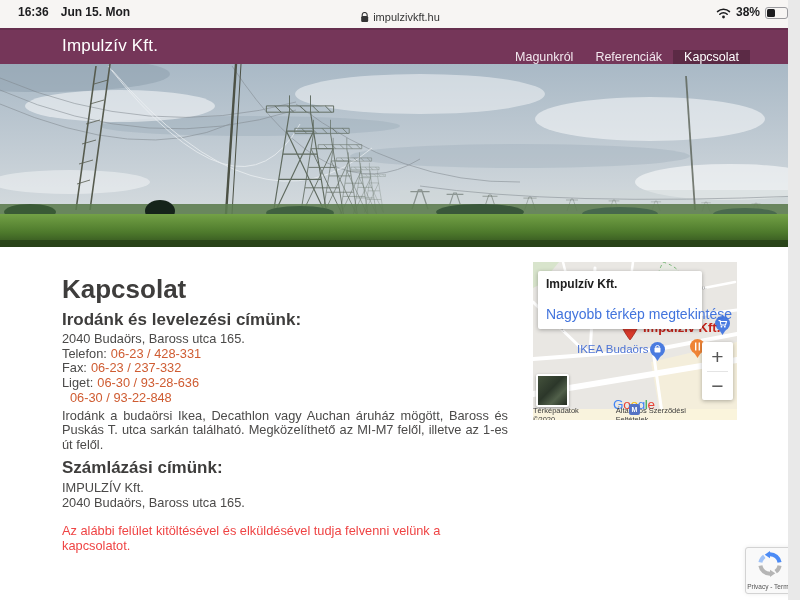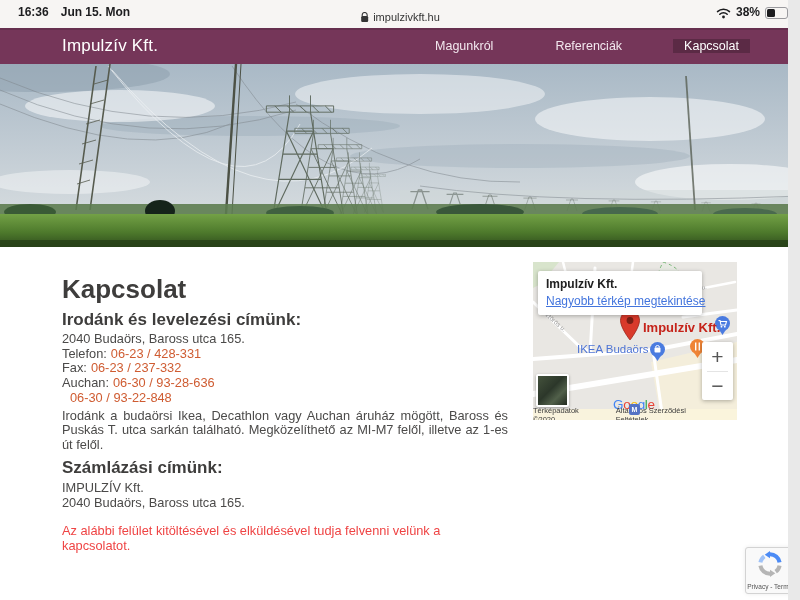--- a/index.html
+++ b/index.html
@@ -15,21 +15,21 @@
   .sb-right{position:absolute;right:12px;top:5px;display:flex;align-items:flex-end;gap:5px;
             font-size:12px;font-weight:600;color:#1c1c1e;}
   .battery{width:21px;height:10px;border:1px solid #9a9a9e;border-radius:3px;position:relative;background:#f7f5f3;}
   .battery .fill{position:absolute;left:1px;top:1px;bottom:1px;width:38%;background:#1c1c1e;border-radius:1.5px;}
   .battery .nub{position:absolute;right:-3px;top:2.5px;width:2px;height:4px;background:#9a9a9e;border-radius:0 1px 1px 0;}
 
   
   .site-header{position:absolute;top:28px;left:0;width:800px;height:36px;background:#753659;
                box-shadow:inset 0 2px 0 rgba(0,0,0,.12);display:flex;align-items:center;}
   .brand{position:absolute;left:62px;color:#ffffff;font-size:17px;letter-spacing:.2px;}
-  .nav{position:absolute;right:50px;top:0;height:36px;display:flex;align-items:center;gap:40px;}
+  .nav{position:absolute;right:50px;top:0;height:36px;display:flex;align-items:flex-end;}
   .nav-item{display:flex;align-items:center;padding:0 11px;color:#f2e7ee;font-size:12.5px;cursor:pointer;}
   .nav-item.active{background:#5b2a45;color:#ffffff;}
 
   
   .hero{position:absolute;top:64px;left:0;width:800px;height:183px;overflow:hidden;}
 
   
   .content{position:absolute;left:62px;top:274px;width:446px;color:#4b4a49;}
   .content h1{margin:0;font-size:26px;line-height:30px;font-weight:600;color:#3e3d3c;}
   .content h2{margin:6px 0 0;font-size:17px;line-height:20px;font-weight:700;color:#3e3d3c;}
@@ -40,21 +40,21 @@
   .para{margin:3px 0 0;font-size:12.8px;line-height:14.6px;text-align:justify;}
   .billing-lines{margin-top:3px;font-size:12.8px;line-height:14.7px;}
   .form-intro{margin-top:12px;font-size:12.8px;color:#ef4444;}
 
   
   .map-card{position:absolute;left:533px;top:262px;width:204px;height:158px;background:#e9e7e3;overflow:hidden;}
   .map-base{position:absolute;left:0;top:0;}
   .info-window{position:absolute;left:5px;top:9px;width:148px;background:#fff;border-radius:2px;
                box-shadow:0 1px 4px rgba(0,0,0,.3);padding:6px 8px 7px;z-index:5;}
   .info-title{font-size:12px;font-weight:700;color:#212121;white-space:nowrap;}
-  .info-link{font-size:12px;color:#4274dd;margin-top:3px;white-space:nowrap;cursor:pointer;text-decoration:underline;}
+  .info-link{font-size:14px;color:#4274dd;margin-top:15px;white-space:nowrap;cursor:pointer;}
   .marker{position:absolute;left:86px;top:48px;z-index:3;cursor:pointer;}
   .marker-label{position:absolute;left:110px;top:58px;font-size:13px;font-weight:700;color:#c5231a;z-index:3;white-space:nowrap;}
   .poi-ikea{position:absolute;left:44px;top:81px;font-size:11.5px;font-weight:500;color:#4e74d4;z-index:2;white-space:nowrap;}
   .pin{position:absolute;z-index:2;cursor:pointer;}
   .zoomctl{position:absolute;left:169px;top:80px;width:31px;height:58px;background:#fff;border-radius:2px;
            box-shadow:0 1px 4px rgba(0,0,0,.3);z-index:6;display:flex;flex-direction:column;}
   .zoomctl .zbtn{flex:1;display:flex;align-items:center;justify-content:center;font-size:21px;color:#565656;cursor:pointer;line-height:1;}
   .zoomctl .zdiv{height:1px;background:#e4e4e4;margin:0 5px;}
   .satthumb{position:absolute;left:3px;top:112px;width:33px;height:33px;background:#fff;border-radius:2px;
             box-shadow:0 1px 3px rgba(0,0,0,.35);padding:2px;box-sizing:border-box;z-index:4;cursor:pointer;}
@@ -198,21 +198,21 @@
     <h2>Irodánk és levelezési címünk:</h2>
     <div class="contact-lines">
       <div>2040 Budaörs, Baross utca 165.</div>
       <div>
         <span class="lbl">Telefon:</span><a class="tel">06-23 / 428-331</a>
       </div>
       <div>
         <span class="lbl">Fax:</span><a class="tel">06-23 / 237-332</a>
       </div>
       <div>
-        <span class="lbl">Auchan:</span><a class="tel">06-30 / 93-28-636</a>
+        <span class="lbl">Liget:</span><a class="tel">06-30 / 93-28-636</a>
       </div>
       <div class="indent">
         <a class="tel">06-30 / 93-22-848</a>
       </div>
     </div>
     <p class="para">Irodánk a budaörsi Ikea, Decathlon vagy Auchan áruház mögött, Baross és Puskás T. utca sarkán található. Megközelíthető az MI-M7 felől, illetve az 1-es út felől.</p>
     <h2>Számlázási címünk:</h2>
     <div class="billing-lines">
       <div>IMPULZÍV Kft.</div>
       <div>2040 Budaörs, Baross utca 165.</div>

